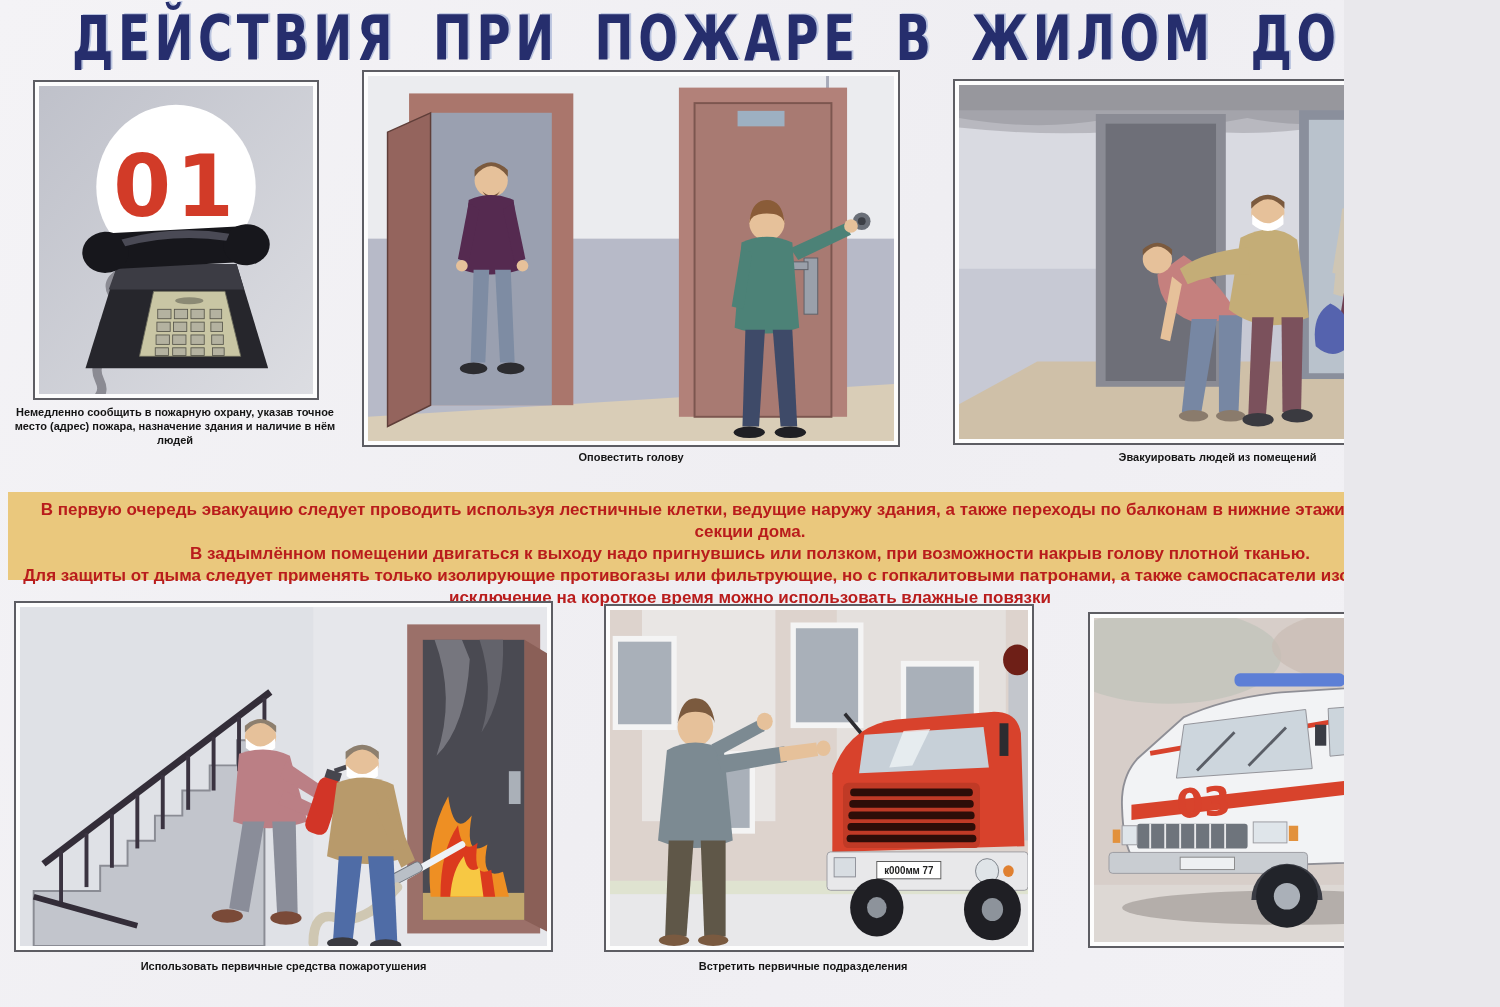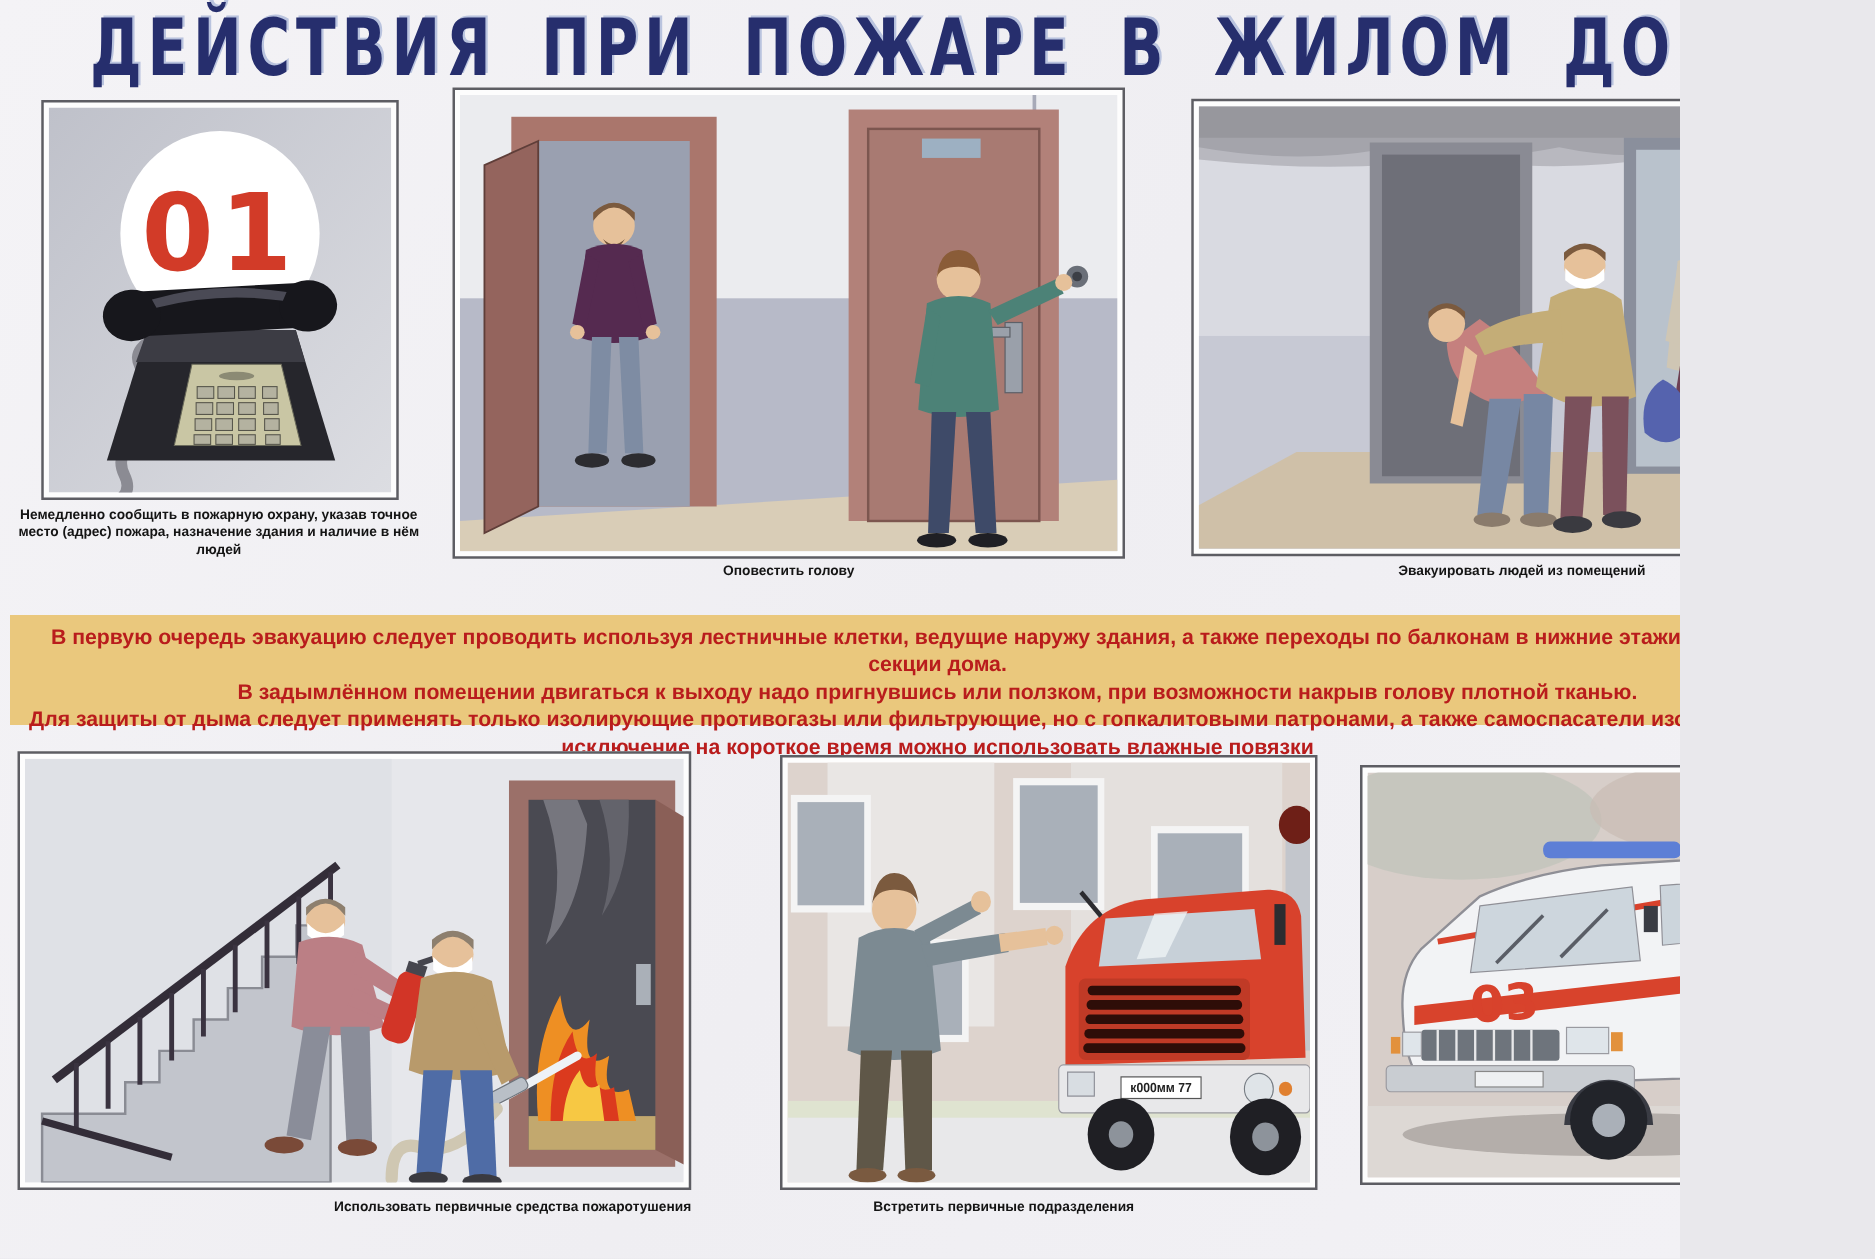--- a/index.html
+++ b/index.html
@@ -266,23 +266,23 @@
           <rect x="380" y="272" width="34" height="11" rx="4" fill="#b9bfc7" stroke="#6e747c" stroke-width="1"></rect>
         </g>
         <path d="M386,290 Q352,330 324,322 Q300,314 300,348" stroke="#cfc7b2" stroke-width="10" fill="none" stroke-linecap="round"></path>
         <path d="M326,258 h24 l-10,90 h-20 Z" fill="#4f6ca6"></path>
         <path d="M356,258 h26 l4,92 h-22 Z" fill="#4f6ca6"></path>
         <ellipse cx="330" cy="348" rx="16" ry="6" fill="#3a3a40"></ellipse>
         <ellipse cx="374" cy="350" rx="16" ry="6" fill="#3a3a40"></ellipse>
       </g>
     </svg>
   </div>
-  <div class="caption" style="left:14px;top:960px;width:539px;text-align:right;">Использовать первичные средства пожаротушения</div>
-
-  <div class="panel" style="left:624px;top:604px;width:430px;height:348px;">
+  <div class="caption" style="left:14px;top:960px;width:539px;">Использовать первичные средства пожаротушения</div>
+
+  <div class="panel" style="left:604px;top:604px;width:430px;height:348px;">
     <svg viewBox="0 0 470 350" preserveAspectRatio="none">
       <rect width="470" height="350" fill="#ddd3cd"></rect>
       <rect x="36" y="0" width="150" height="220" fill="#e9e6e4"></rect>
       <rect x="255" y="0" width="190" height="240" fill="#e4e0dd"></rect>
       <g stroke="#f4f4f4" stroke-width="6" fill="#a9b0b9">
         <rect x="6" y="30" width="66" height="92"></rect>
         <rect x="206" y="16" width="76" height="104"></rect>
         <rect x="330" y="56" width="82" height="116"></rect>
         <rect x="96" y="150" width="64" height="80"></rect>
       </g>

